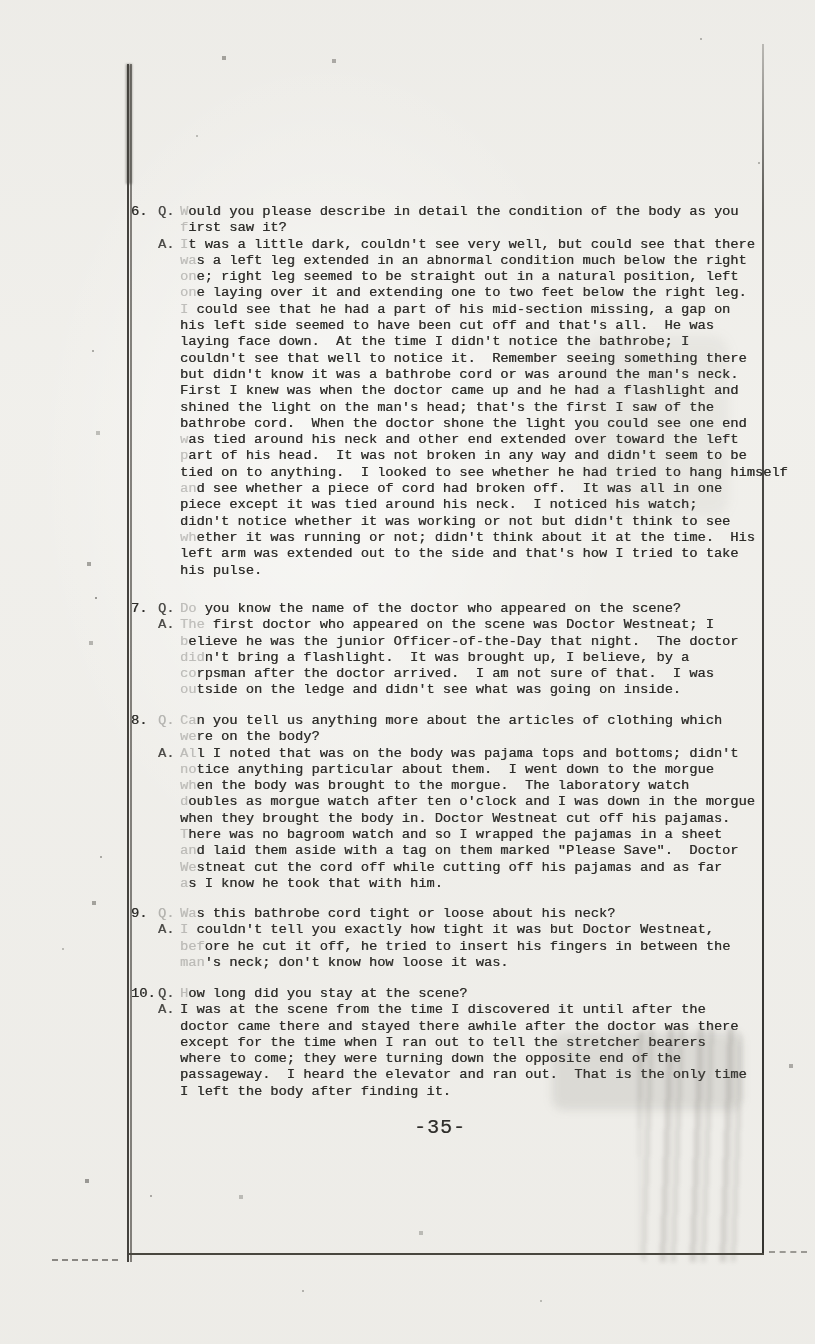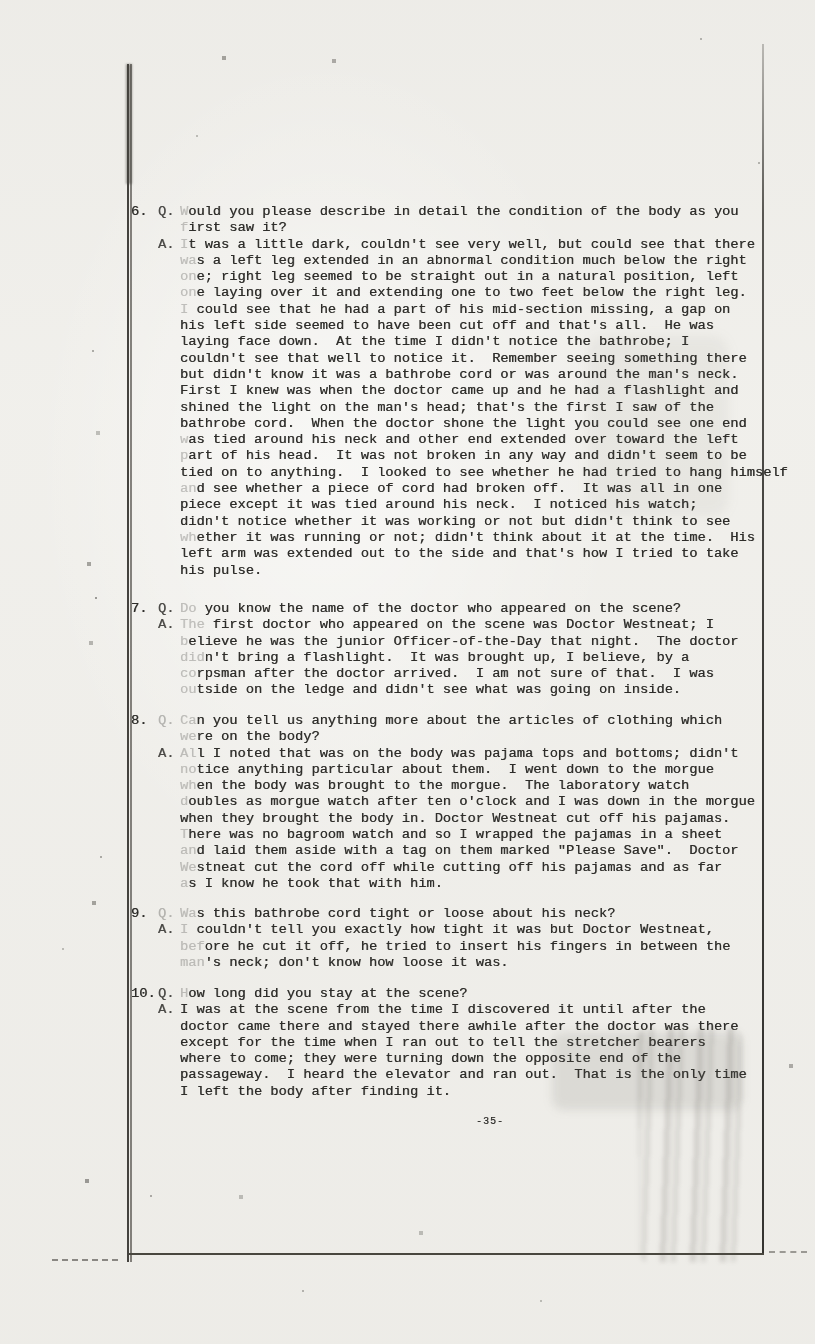--- a/index.html
+++ b/index.html
@@ -53,22 +53,22 @@
   }
   .qa-0{top:204px}.qa-1{top:601px}.qa-2{top:713px}.qa-3{top:906px}.qa-4{top:986px}
   .line{position:relative;height:16.3px;white-space:pre;}
   .num{position:absolute;left:0;top:0;}
   .lbl{position:absolute;left:27px;top:0;opacity:.85;}
   .lbl.faint{opacity:.3;}
   .txt{display:block;padding-left:49px;}
   .pre{font-style:normal;opacity:.26;}
 
   .page-number{
-    position:absolute;left:404px;top:1116px;width:100px;text-align:right;
-    font-size:10px;letter-spacing:1px;
+    position:absolute;left:414px;top:1116px;width:100px;text-align:left;
+    font-size:20px;letter-spacing:1px;
     text-shadow:0.45px 0 0 rgba(46,45,42,.5);
   }
 
   
   .stain-bottom-right{
     position:absolute;left:638px;top:1028px;width:104px;height:234px;border-radius:10px;
     background:repeating-linear-gradient(92deg,
       rgba(92,89,83,.20) 0 5px, rgba(120,117,110,.06) 5px 12px,
       rgba(92,89,83,.15) 12px 16px, rgba(0,0,0,0) 16px 30px);
     filter:blur(2.2px);

